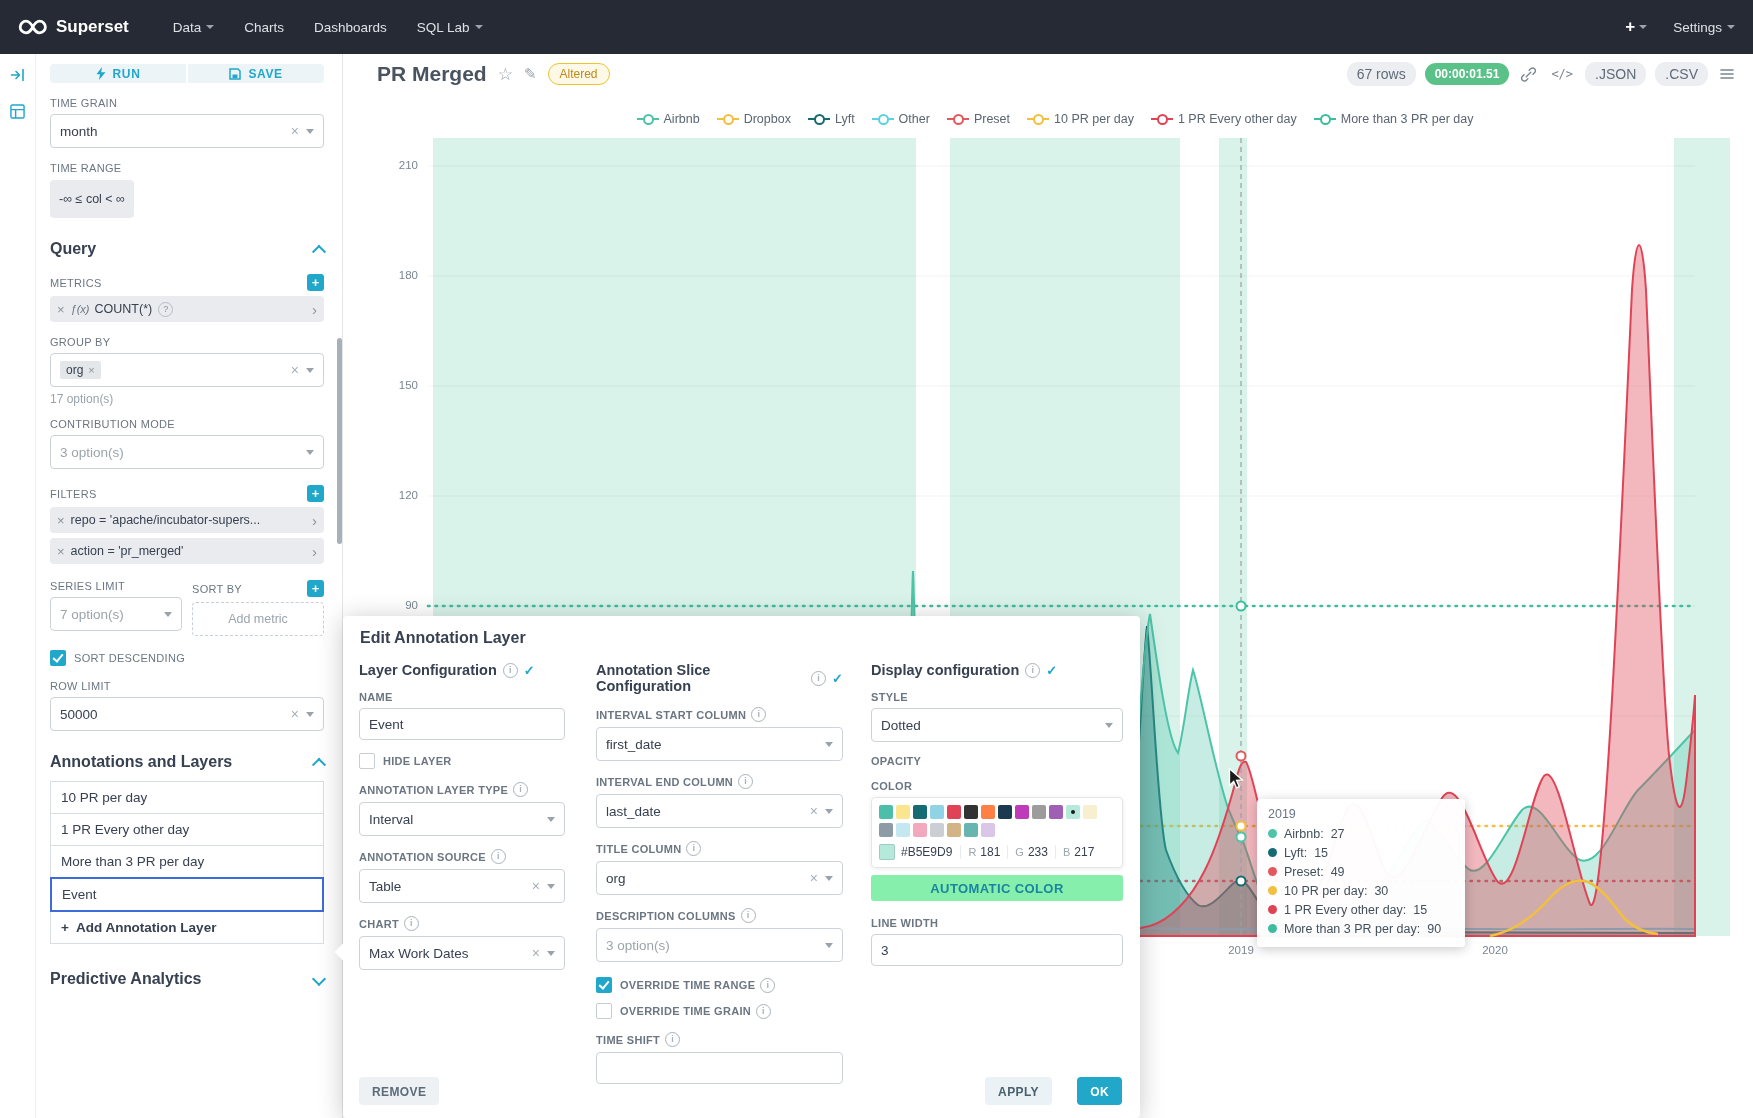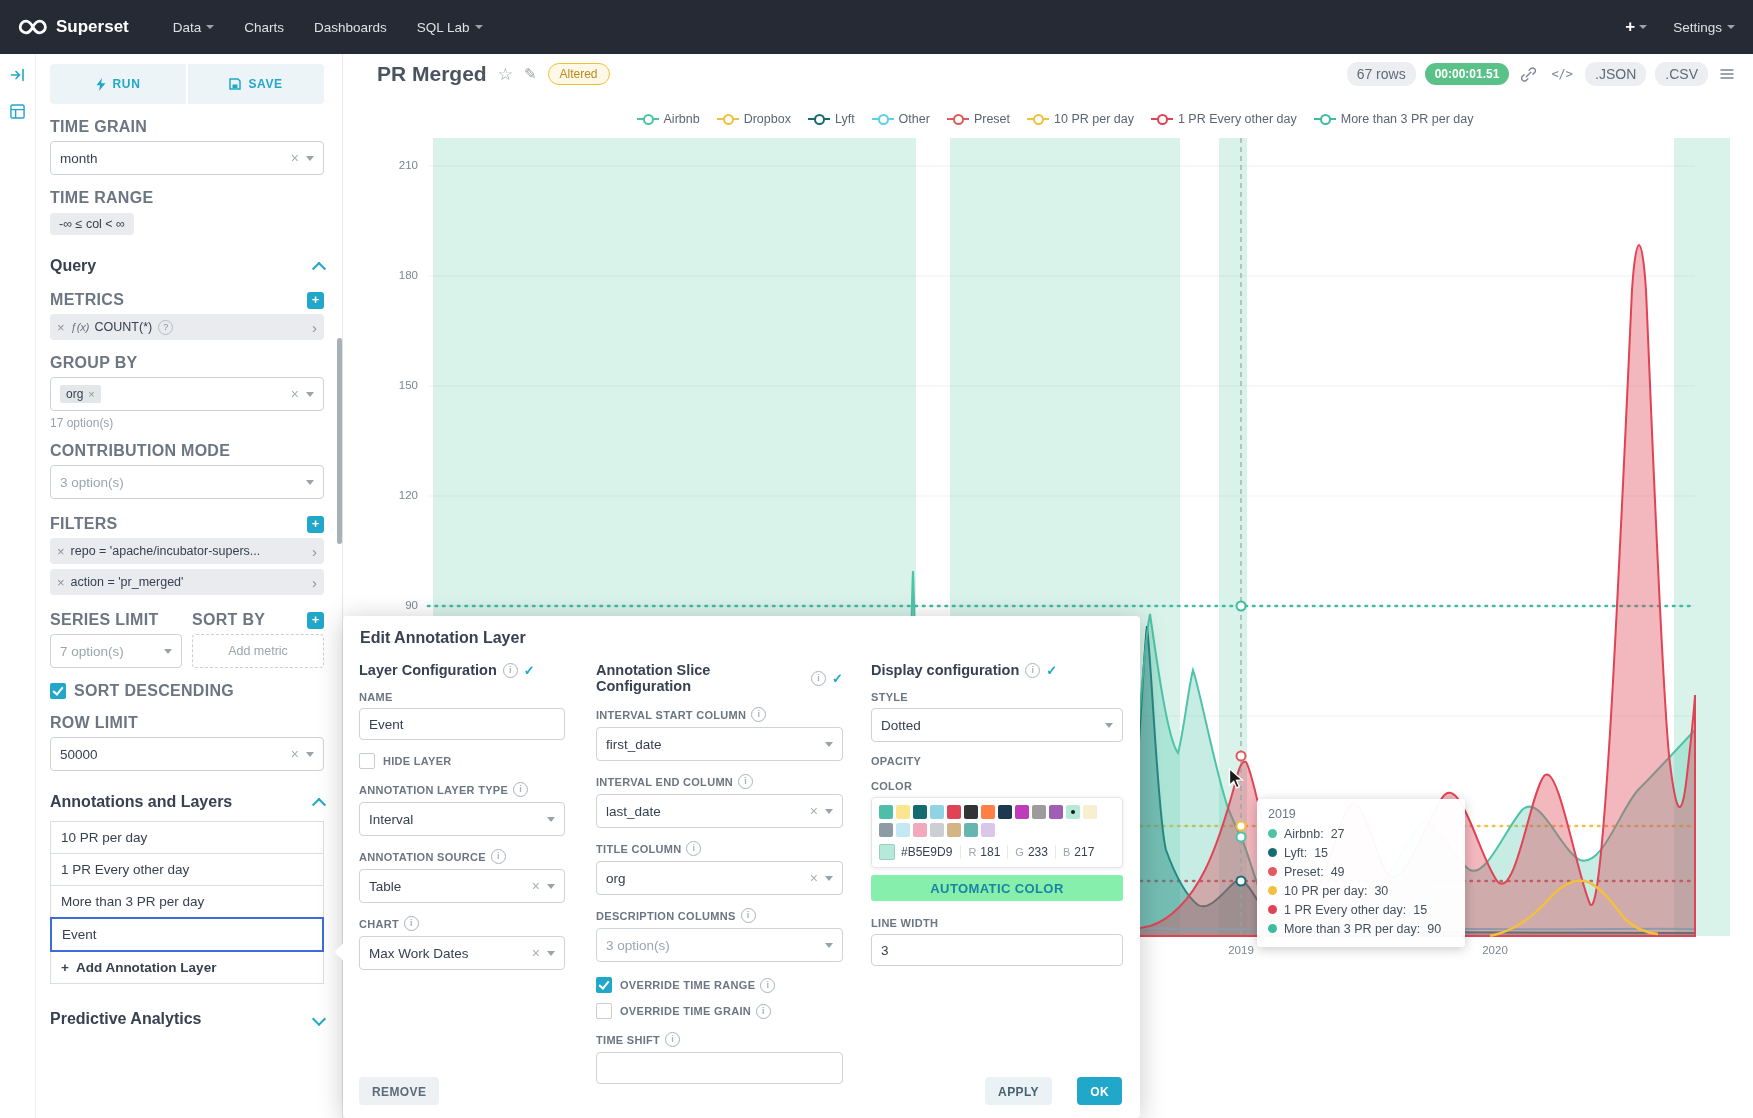--- a/index.html
+++ b/index.html
@@ -16,31 +16,31 @@
   .nav-plus{display:flex;align-items:center;gap:4px;font-size:17px;font-weight:600;}
   .nav-settings{display:flex;align-items:center;gap:5px;font-size:13.5px;color:#DDE1E6;}
   .caret-dn{width:0;height:0;border-left:4px solid transparent;border-right:4px solid transparent;border-top:4.5px solid #9BA3AD;}
 
   
   .rail{position:absolute;top:54px;left:0;width:36px;bottom:0;background:#fff;border-right:1px solid #EDEFF1;display:flex;flex-direction:column;align-items:center;padding-top:13px;gap:17px;box-sizing:border-box;}
 
   
   .panel{position:absolute;top:54px;left:36px;width:307px;bottom:0;background:#fff;border-right:1px solid #E3E7EA;padding:10px 18px 0 14px;box-sizing:border-box;overflow:hidden;}
   .run-save{display:flex;gap:2px;}
-  .rs-btn{flex:1;height:40px;background:#EDF4F7;border:none;border-radius:4px;color:#20A7C9;font-weight:700;font-size:12px;letter-spacing:.6px;display:flex;align-items:center;justify-content:center;gap:7px;cursor:pointer;font-family:inherit;}
+  .rs-btn{flex:1;height:19px;background:#EDF4F7;border:none;border-radius:4px;color:#20A7C9;font-weight:700;font-size:12px;letter-spacing:.6px;display:flex;align-items:center;justify-content:center;gap:7px;cursor:pointer;font-family:inherit;}
   .rs-btn:first-child{border-radius:4px 0 0 4px;}
   .rs-btn:last-child{border-radius:0 4px 4px 0;}
-  .clabel{font-size:16px;color:#6B7682;font-weight:700;letter-spacing:.3px;display:flex;align-items:center;gap:5px;}
+  .clabel{font-size:11px;color:#6B7682;font-weight:400;letter-spacing:.3px;display:flex;align-items:center;gap:5px;}
   .mt14{margin-top:14px;} .mt16{margin-top:16px;} .mt12{margin-top:12px;}
   .select{height:32px;border:1px solid #CDD3D9;border-radius:4px;display:flex;align-items:center;padding:0 9px;font-size:13.5px;color:#374151;background:#fff;margin-top:5px;cursor:pointer;}
   .select .grow{flex:1;}
   .clear-x{color:#A7AFB6;font-size:14px;margin:0 7px 0 6px;line-height:1;cursor:pointer;}
   .sel-caret{width:0;height:0;border-left:4.5px solid transparent;border-right:4.5px solid transparent;border-top:5px solid #9AA3AB;}
   .ghost{color:#9AA5AC;}
-  .range-pill{display:inline-block;margin-top:6px;background:#E9EBEE;border-radius:4px;padding:4px 9px;font-size:12.5px;color:#374151;cursor:pointer;}
+  .range-pill{display:inline-block;margin-top:6px;background:#E9EBEE;border-radius:4px;padding:12px 9px;font-size:12.5px;color:#374151;cursor:pointer;}
   .sechead{display:flex;align-items:center;justify-content:space-between;font-size:16px;color:#374151;font-weight:600;margin-top:22px;cursor:pointer;}
   .chev{width:8px;height:8px;border-right:2px solid #20A7C9;border-bottom:2px solid #20A7C9;display:inline-block;}
   .chev.up{transform:rotate(-135deg) translate(-2px,-2px);}
   .chev.dn{transform:rotate(45deg);}
   .label-row{display:flex;align-items:center;justify-content:space-between;}
   .plusbtn{width:17px;height:17px;background:#20A7C9;border:none;border-radius:3px;color:#fff;font-size:13px;line-height:16px;text-align:center;font-weight:700;cursor:pointer;padding:0;}
   .pill{background:#E9EBEE;border-radius:4px;height:26px;display:flex;align-items:center;padding:0 7px;font-size:12.5px;color:#374151;margin-top:5px;cursor:pointer;}
   .pill .px{color:#8B939B;font-size:13px;margin-right:6px;}
   .pill .fx{font-style:italic;color:#6B7682;font-size:11px;margin-right:5px;}
   .pill .grow{flex:1;min-width:0;}

